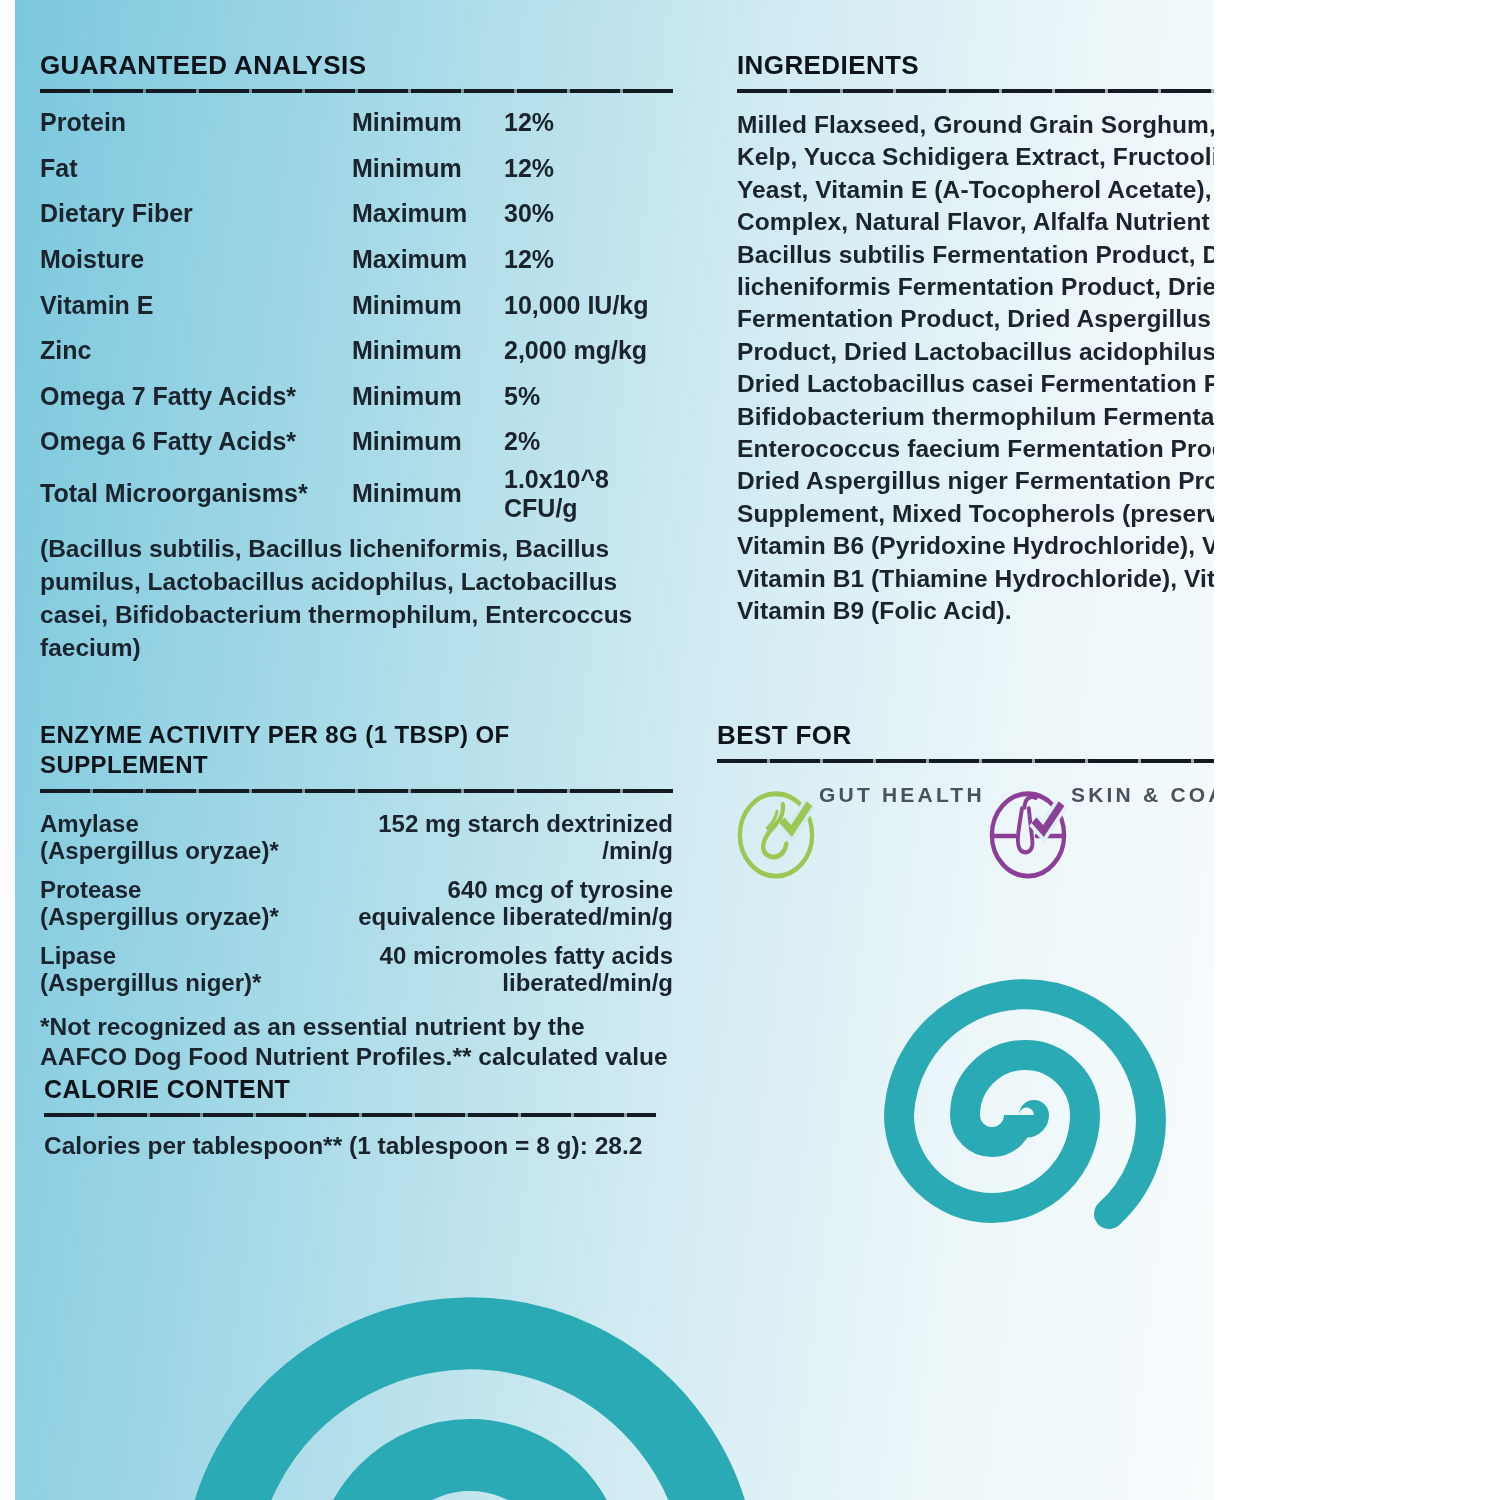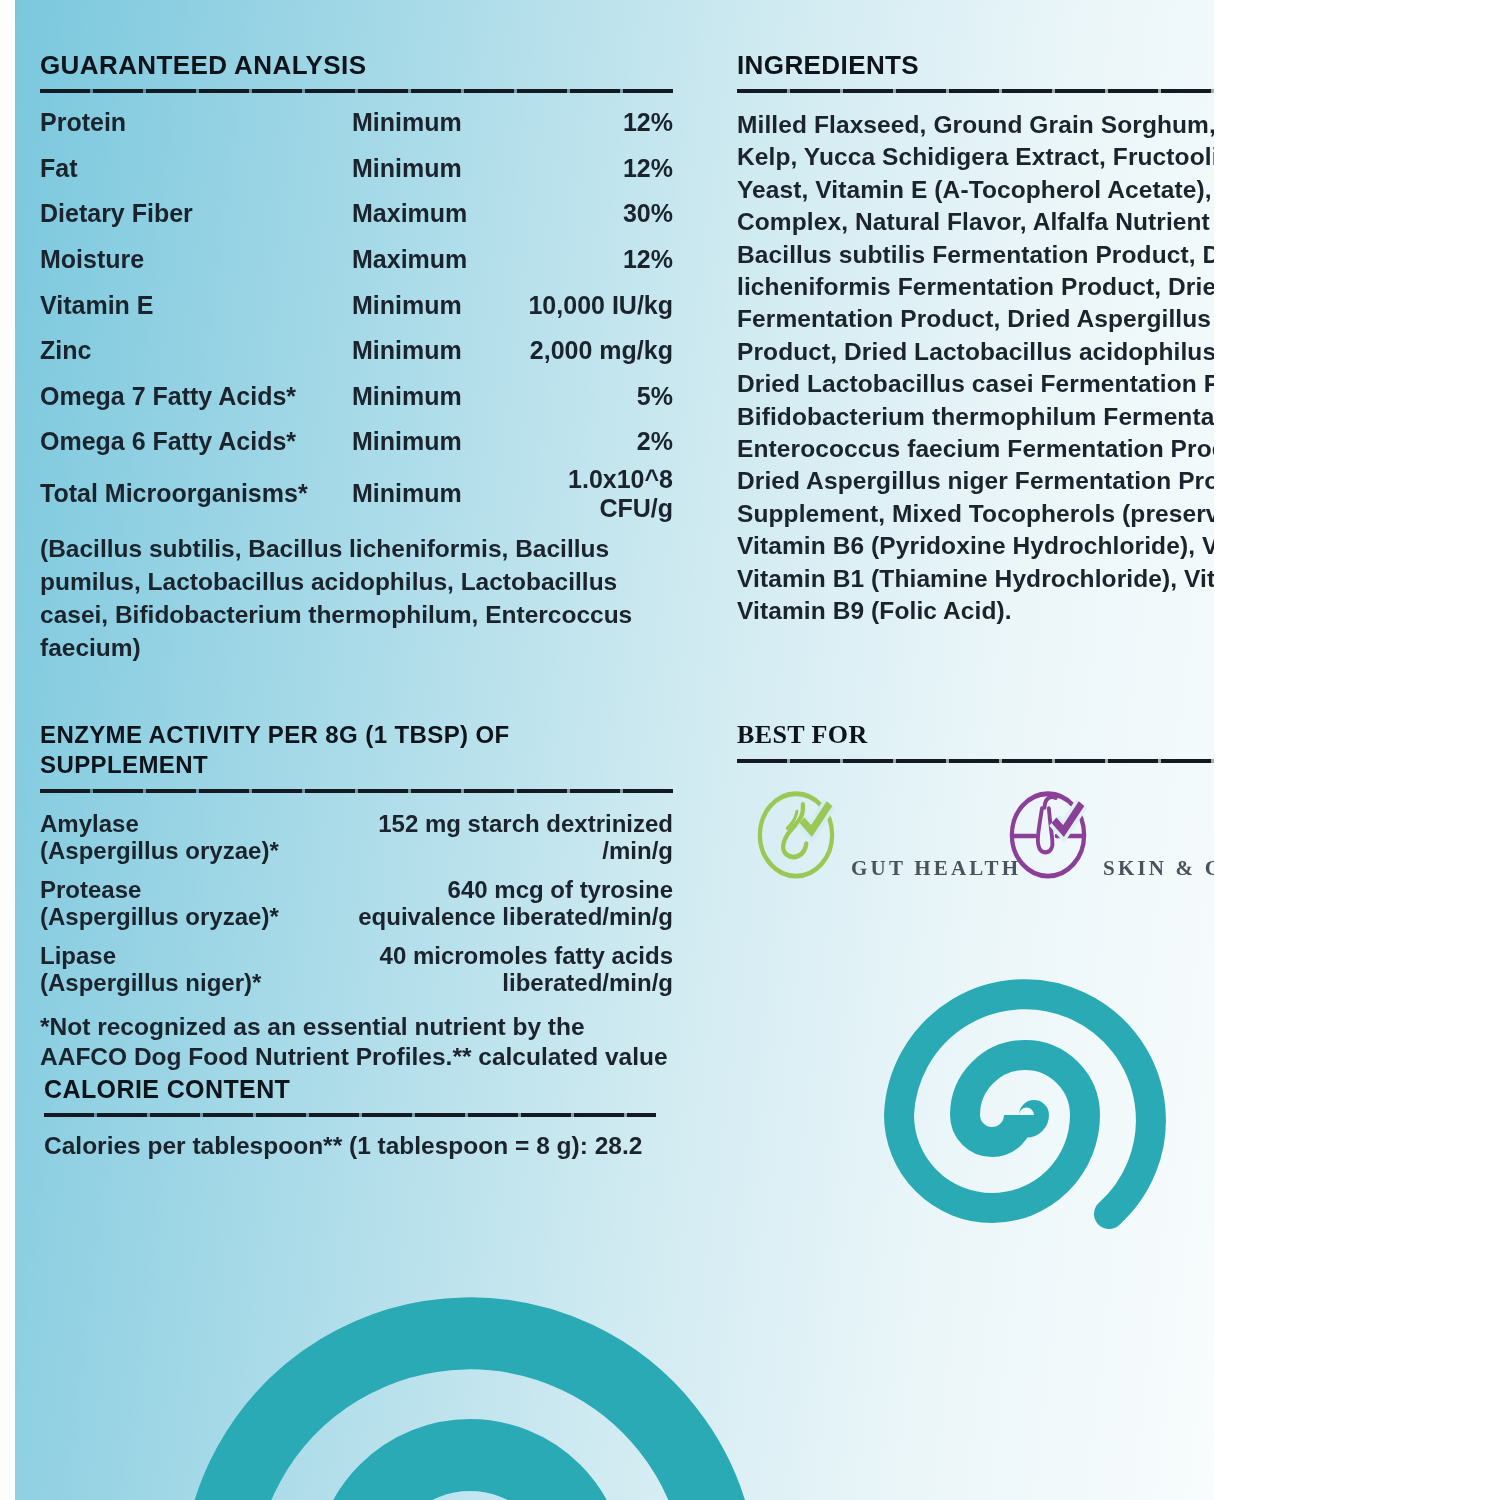--- a/index.html
+++ b/index.html
@@ -16,35 +16,35 @@
     letter-spacing:0.4px;color:#0e141a;
   }
   .rule{
     height:4px;margin-top:9px;
     background:repeating-linear-gradient(90deg,#141a21 0px,#141a21 50px,rgba(20,26,33,0.35) 50px,rgba(20,26,33,0.35) 53px);
   }
   
   .ga-table{margin-top:7px;}
   .ga-row{display:grid;grid-template-columns:312px 152px 1fr;align-items:center;height:45.6px;}
   .ga-cell{font-size:25px;font-weight:bold;}
-  .ga-value{text-align:right;}
+  .ga-value{text-align:left;}
   .note{font-size:24.5px;font-weight:bold;line-height:33px;margin-top:22px;}
   
   .enz-rows{margin-top:18px;}
   .enz-row{display:grid;grid-template-columns:287px 1fr;margin-bottom:13px;min-height:53px;}
   .enz-left{font-size:24px;font-weight:bold;line-height:26.5px;}
   .enz-value{font-size:24px;font-weight:bold;line-height:26.5px;text-align:right;}
   .footnote{font-size:24.5px;font-weight:bold;line-height:29.5px;margin-top:16px;}
   
   .cal-text{font-size:24.5px;font-weight:bold;margin-top:15px;}
   
   .ing-text{font-size:24.5px;font-weight:bold;line-height:32.4px;margin-top:16px;letter-spacing:0.1px;}
   
   .bf-row{position:relative;height:104px;margin-top:20px;}
-  .bf-item{position:absolute;top:0;display:flex;align-items:flex-end;gap:12px;height:98px;}
+  .bf-item{position:absolute;top:0;display:flex;align-items:flex-start;height:98px;}
   .bf-label{font-size:21px;font-weight:bold;letter-spacing:3.2px;color:#4a525c;white-space:nowrap;}
   .bf-icon{display:block;}
   .spiral{position:absolute;}
 </style>
 </head>
 <body>
 
 <div class="page">
   <div class="left-strip"></div>
 
@@ -135,21 +135,21 @@
     <div class="rule" style="width:612px;"></div>
     <div class="cal-text">Calories per tablespoon** (1 tablespoon = 8 g): 28.2</div>
   </div>
 
   <div class="section" style="left:737px;top:50px;width:756px;">
     <h2 class="hdr">INGREDIENTS</h2>
     <div class="rule"></div>
     <div class="ing-text">Milled Flaxseed, Ground Grain Sorghum, Yeast Culture, Dried Kelp, Yucca Schidigera Extract, Fructooligosaccharide, Dried Yeast, Vitamin E (A-Tocopherol Acetate), Zinc Methionine Complex, Natural Flavor, Alfalfa Nutrient Concentrate, Dried Bacillus subtilis Fermentation Product, Dried Bacillus licheniformis Fermentation Product, Dried Bacillus pumilus Fermentation Product, Dried Aspergillus oryzae Fermentation Product, Dried Lactobacillus acidophilus Fermentation Product, Dried Lactobacillus casei Fermentation Product, Dried Bifidobacterium thermophilum Fermentation Product, Dried Enterococcus faecium Fermentation Product, Phosphate Salt, Dried Aspergillus niger Fermentation Product, Vitamin B12 Supplement, Mixed Tocopherols (preservative), Zinc Sulfate, Vitamin B6 (Pyridoxine Hydrochloride), Vitamin B3 (Niacin), Vitamin B1 (Thiamine Hydrochloride), Vitamin B2 (Riboflavin), Vitamin B9 (Folic Acid).</div>
   </div>
 
-  <div class="section" style="left:737px;top:720px;width:756px;font-family:Liberation Serif, serif;">
+  <div class="section" style="left:717px;top:720px;width:756px;">
     <h2 class="hdr">BEST FOR</h2>
     <div class="rule"></div>
     <div class="bf-row">
 
       <div class="bf-item" style="left:16px;">
         <svg class="bf-icon" width="86" height="98" viewBox="0 0 100 100" preserveAspectRatio="none">
           <g fill="none" stroke-linecap="round" stroke-linejoin="round" stroke="#9ac855">
             <circle cx="50" cy="53" r="42" stroke-width="5"></circle>
             <path d="M58 22 C59 32 55 38 47 45 C36 55 31 67 39 73 C48 79 60 74 62 62" stroke-width="5"></path>
             <path d="M51 29 C50 36 46 41 40 46" stroke-width="3.5"></path>

